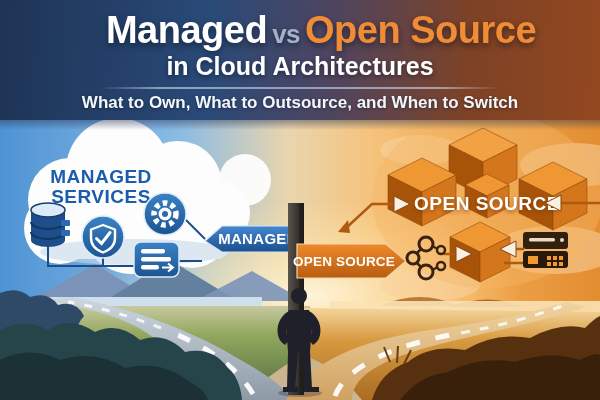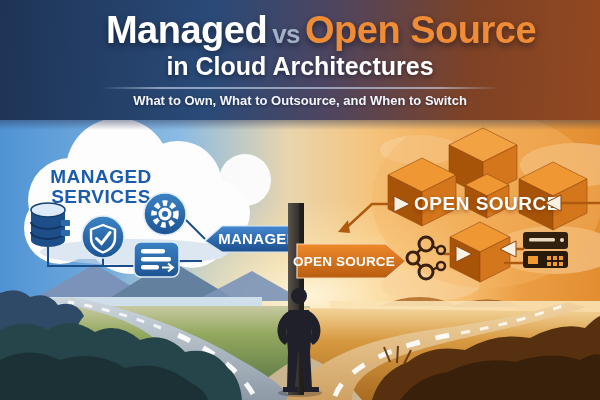--- a/index.html
+++ b/index.html
@@ -23,21 +23,21 @@
   .t-orange{color:#f08c35;}
   .subtitle{
     text-align:center;color:#ffffff;font-size:25px;font-weight:bold;
     margin-top:1px;text-shadow:0 2px 4px rgba(8,14,30,.5);
   }
   .divider{
     width:400px;height:2px;margin:6px auto 4px;
     background:linear-gradient(to right,rgba(205,220,240,0),rgba(205,220,240,.6) 15%,rgba(205,220,240,.6) 85%,rgba(205,220,240,0));
   }
   .tagline{
-    text-align:center;color:#f3f6fb;font-size:13px;font-weight:bold;
+    text-align:center;color:#f3f6fb;font-size:17px;font-weight:bold;
     text-shadow:0 1px 3px rgba(8,14,30,.5);
   }
   
   .scene{position:absolute;top:120px;left:0;}
   .cloud-label{font:bold 19px "Liberation Sans",sans-serif;fill:#1b5cad;letter-spacing:.5px;}
   .sign-label{font:bold 15px "Liberation Sans",sans-serif;fill:#ffffff;letter-spacing:.3px;}
   .sign-label-sm{font:bold 13.5px "Liberation Sans",sans-serif;fill:#ffffff;letter-spacing:.2px;}
   .cubes-label{font:bold 19px "Liberation Sans",sans-serif;fill:#ffffff;letter-spacing:.5px;
     filter:drop-shadow(0 2px 2px rgba(110,45,0,.6));}
 </style>

